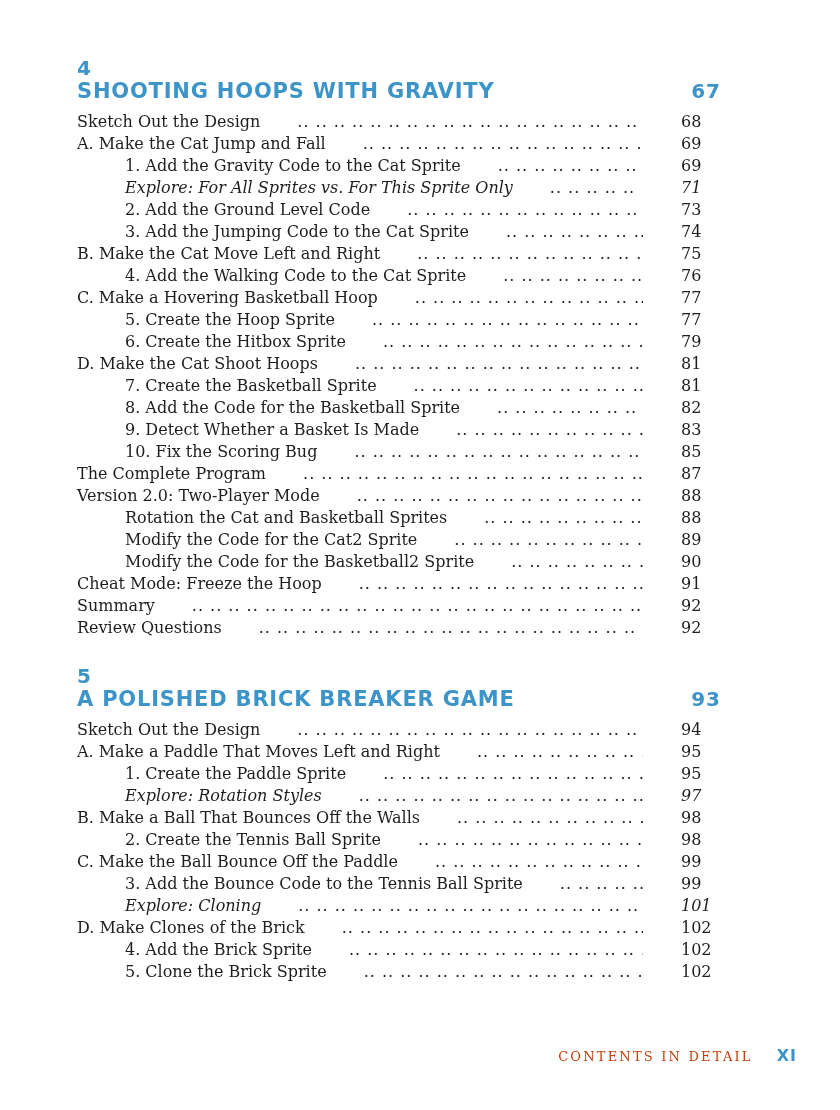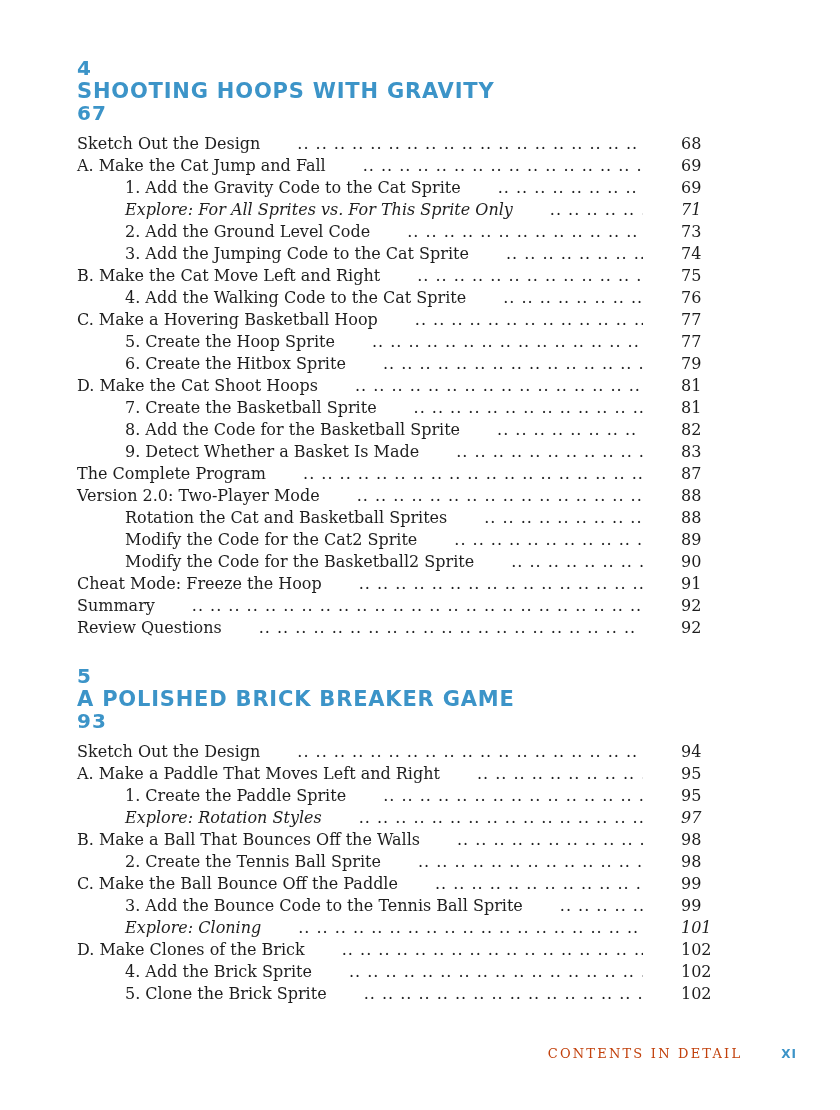--- a/index.html
+++ b/index.html
@@ -32,21 +32,20 @@
     letter-spacing: 1px;
     color: var(--accent);
   }
   .chapter-title-row {
     display: flex;
     align-items: baseline;
     margin-top: 2px;
     font-family: "DejaVu Sans", "Liberation Sans", sans-serif;
     font-weight: bold;
     color: var(--accent);
-    flex-direction: column;
   }
   .chapter-title {
     font-size: 21px;
     line-height: 22px;
     letter-spacing: 0.8px;
     flex: 0 0 auto;
   }
   .chapter-title-spacer { flex: 1 1 auto; }
   .chapter-page-number {
     font-size: 20px;
@@ -94,24 +93,24 @@
   }
   .footer-running-head {
     font-family: "DejaVu Serif", "Liberation Serif", serif;
     font-size: 13px;
     letter-spacing: 2.2px;
     color: #c2410c;
   }
   .footer-folio {
     font-family: "DejaVu Sans", "Liberation Sans", sans-serif;
     font-weight: bold;
-    font-size: 12px;
+    font-size: 16px;
     letter-spacing: 1px;
     color: var(--accent);
-    margin-left: 39px;
+    margin-left: 24px;
   }
 </style>
 </head>
 <body style="--accent: #3c94c8; background: rgb(255, 255, 255); color: rgb(30, 30, 30);">
 
 <div class="toc-container">
   <div>
       <div class="chapter-section">
         <div class="chapter-number">4</div>
         <div class="chapter-title-row">
@@ -188,20 +187,25 @@
           <div class="toc-entry indent-1">
             <span class="entry-label">8. Add the Code for the Basketball Sprite</span>
             <span class="dot-leader"></span>
             <span class="entry-page">82</span>
           </div>
           <div class="toc-entry indent-1">
             <span class="entry-label">9. Detect Whether a Basket Is Made</span>
             <span class="dot-leader"></span>
             <span class="entry-page">83</span>
           </div>
+          <div class="toc-entry indent-1">
+            <span class="entry-label">10. Fix the Scoring Bug</span>
+            <span class="dot-leader"></span>
+            <span class="entry-page">85</span>
+          </div>
           <div class="toc-entry indent-0">
             <span class="entry-label">The Complete Program</span>
             <span class="dot-leader"></span>
             <span class="entry-page">87</span>
           </div>
           <div class="toc-entry indent-0">
             <span class="entry-label">Version 2.0: Two-Player Mode</span>
             <span class="dot-leader"></span>
             <span class="entry-page">88</span>
           </div>

